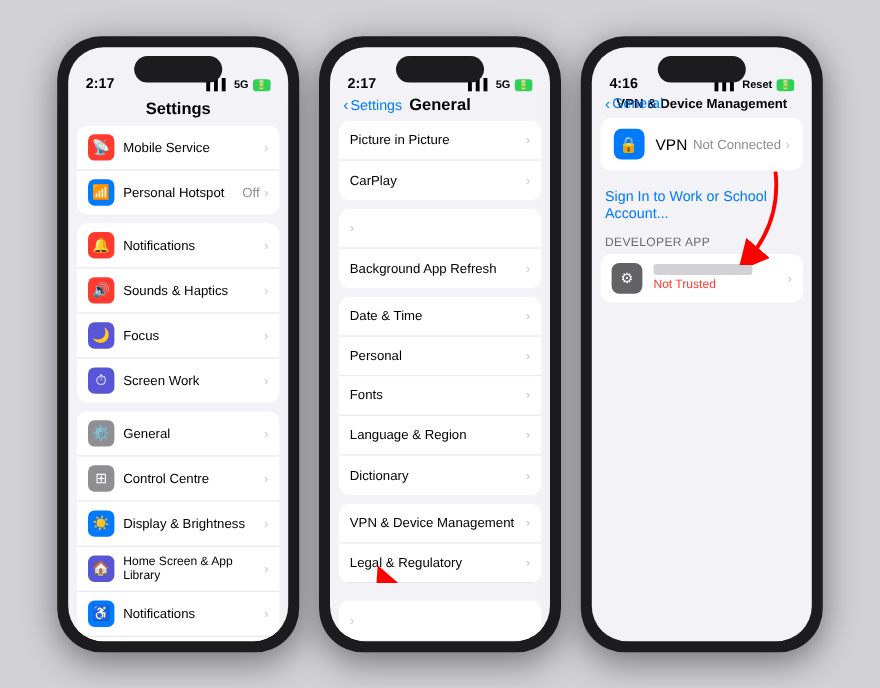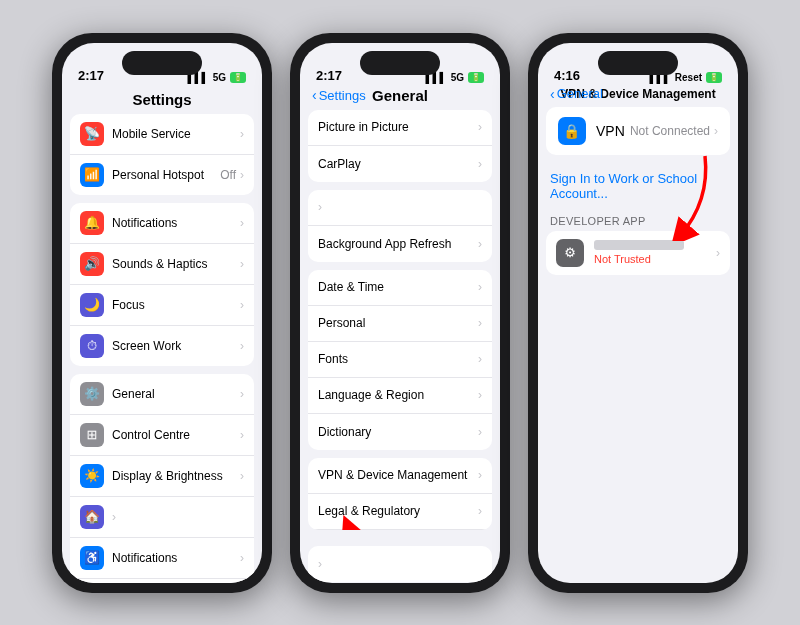--- a/index.html
+++ b/index.html
@@ -315,20 +315,21 @@
             <span class="row-label">Control Centre</span>
             <span class="row-chevron">›</span>
           </div>
           <div class="settings-row">
             <div class="row-icon icon-blue">☀️</div>
             <span class="row-label">Display &amp; Brightness</span>
             <span class="row-chevron">›</span>
           </div>
           <div class="settings-row">
             <div class="row-icon icon-indigo">🏠</div>
+            <span class="row-label small-text">Home Screen &amp; App Library</span>
             <span class="row-chevron">›</span>
           </div>
           <div class="settings-row">
             <div class="row-icon icon-blue">♿</div>
             <span class="row-label">Notifications</span>
             <span class="row-chevron">›</span>
           </div>
           <div class="settings-row">
             
             

